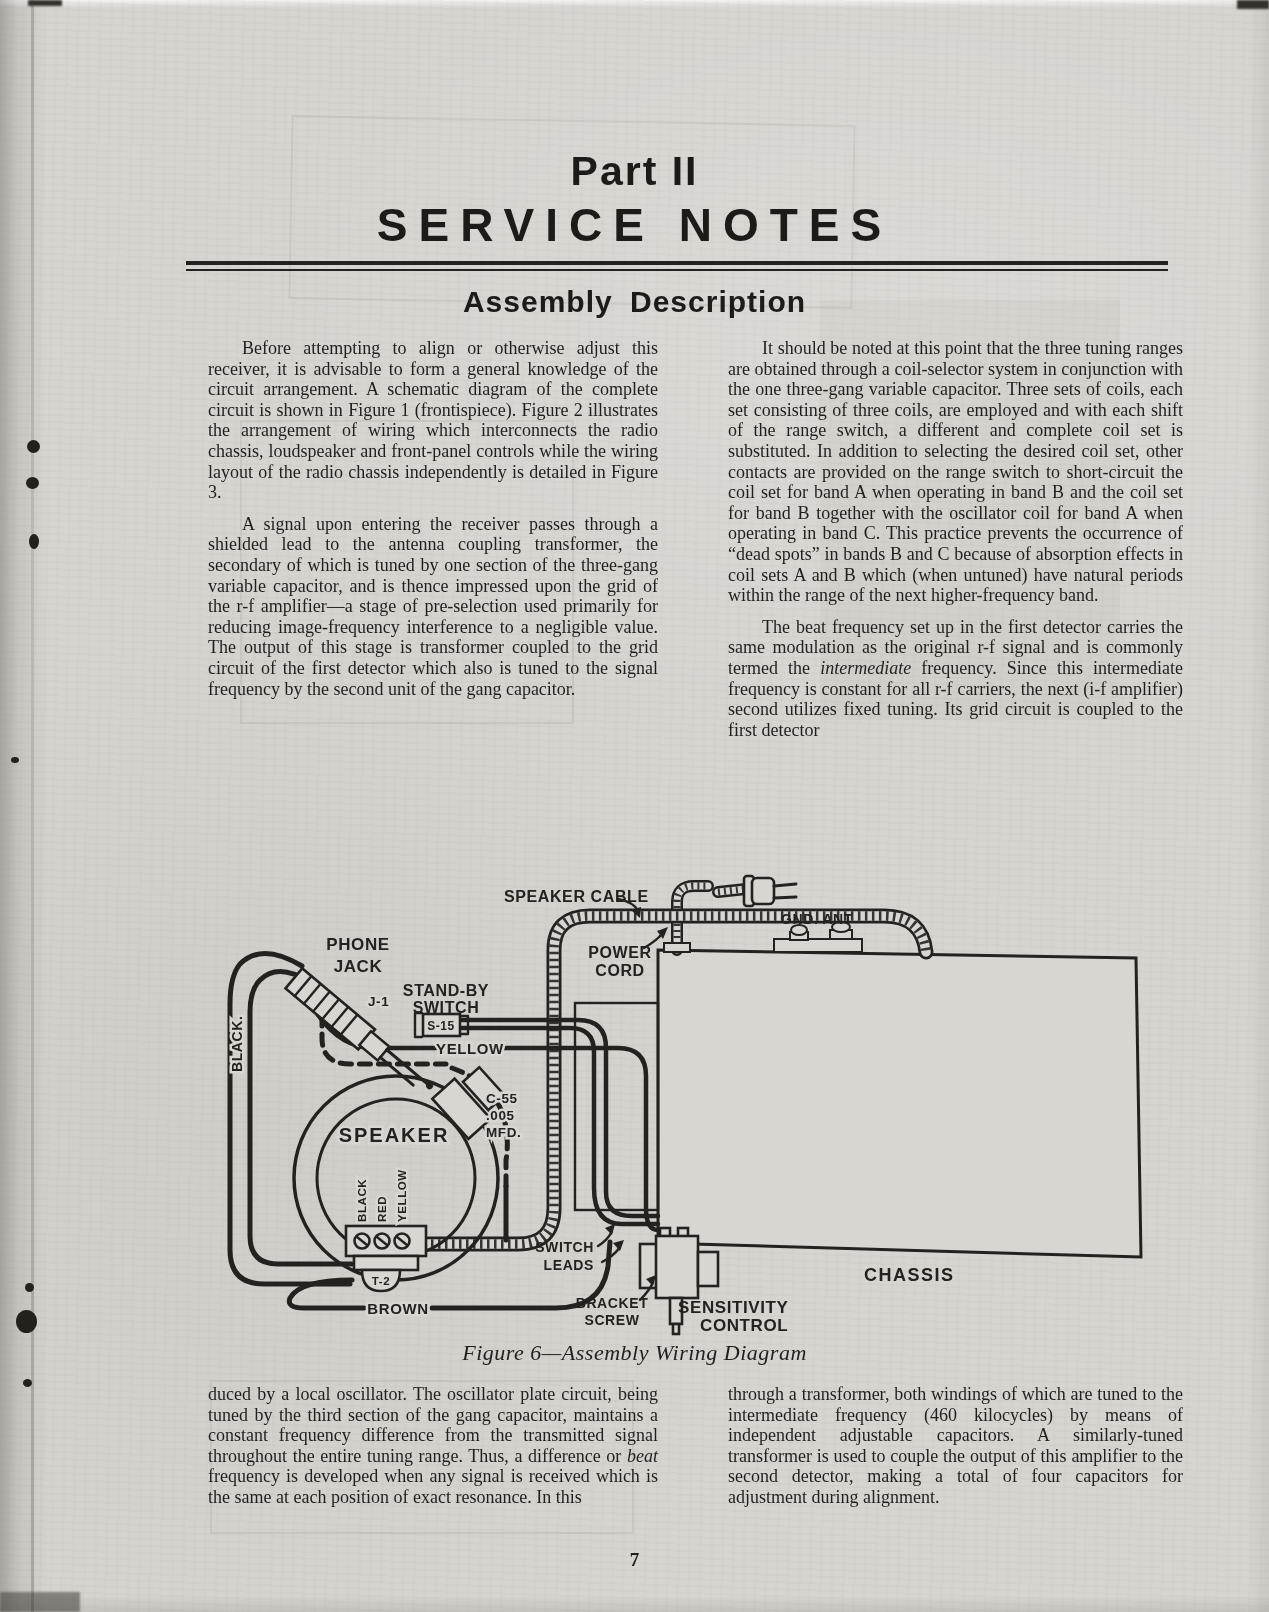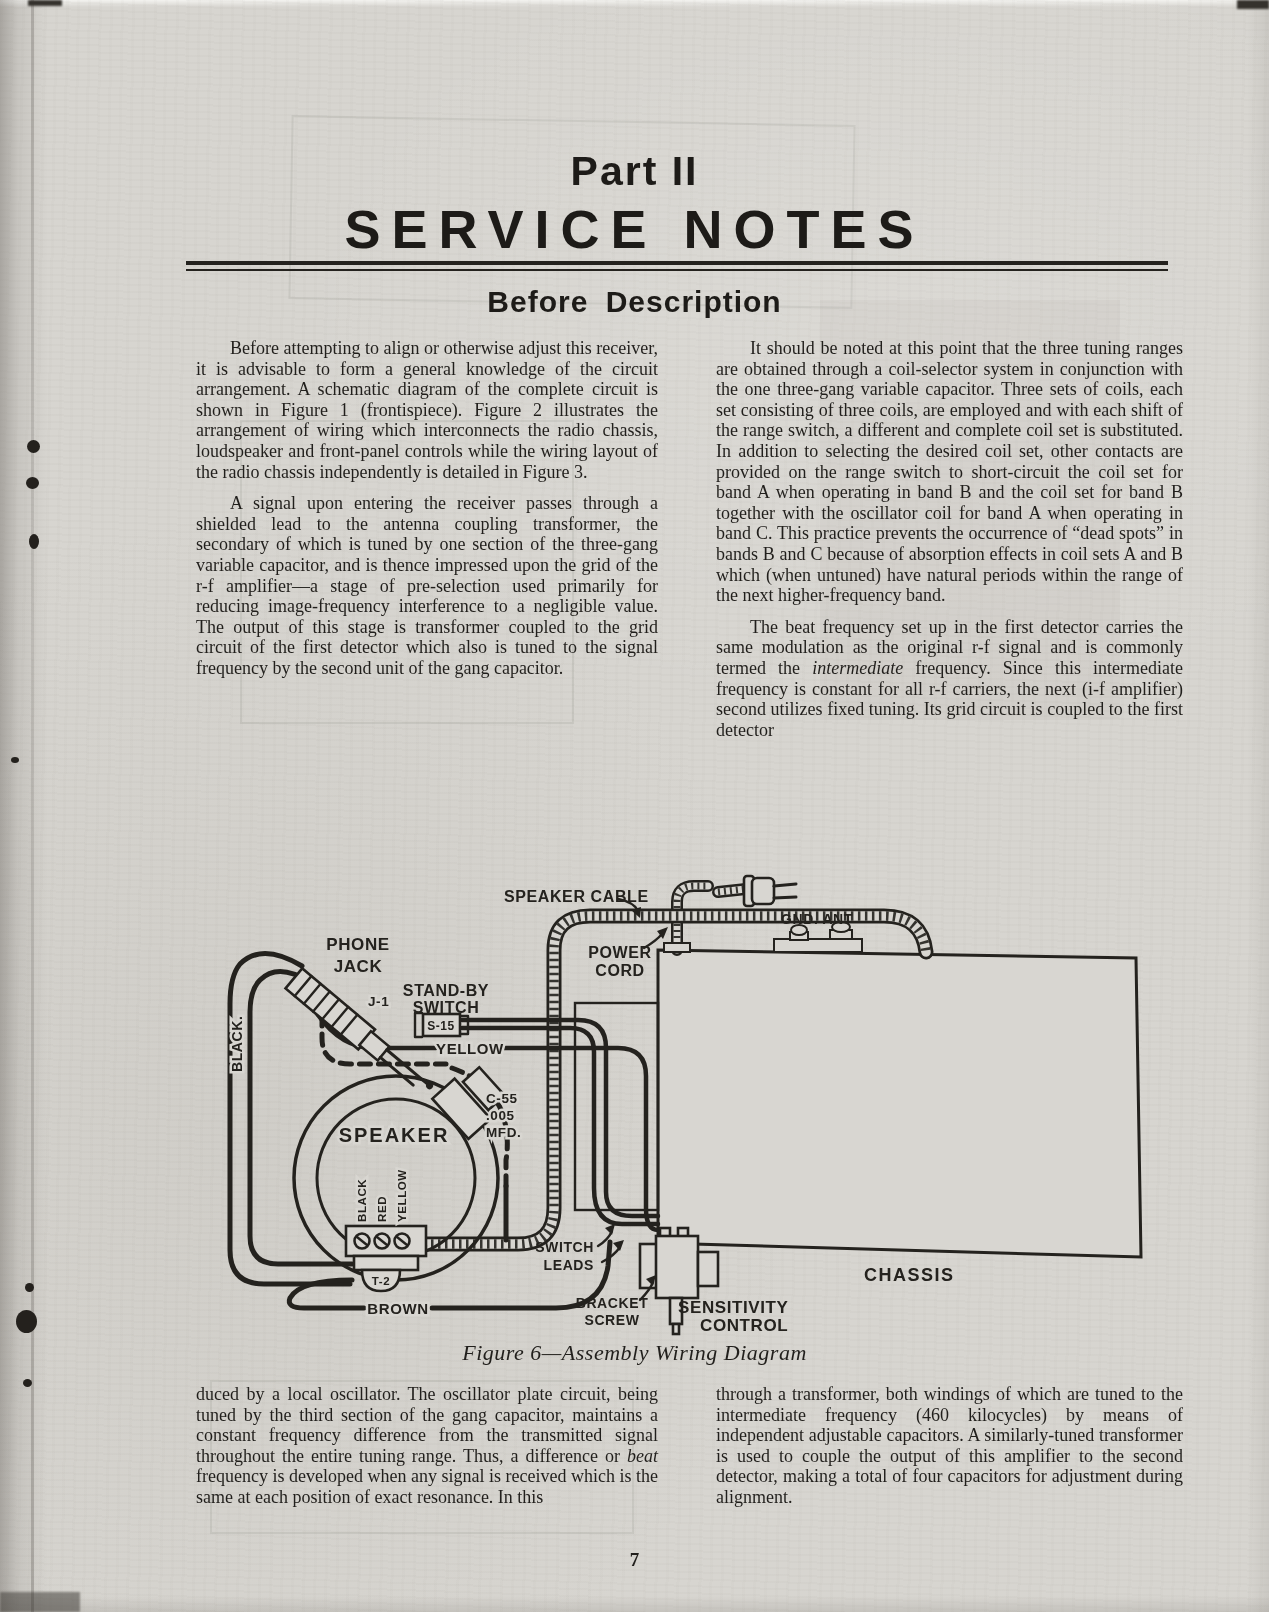--- a/index.html
+++ b/index.html
@@ -27,31 +27,31 @@
   .ghost.fill{background:rgba(110,106,98,0.05);border:none;}
   .crease{position:absolute;left:31px;top:0;width:3px;height:1612px;z-index:2;
     background:linear-gradient(180deg, rgba(70,65,60,0.25), rgba(70,65,60,0.12) 40%, rgba(70,65,60,0.28));
     filter:blur(0.6px);pointer-events:none;}
   .spot{position:absolute;background:#24211d;border-radius:50%;z-index:2;filter:blur(0.4px);pointer-events:none;}
   .smudge{position:absolute;background:#35322d;z-index:2;filter:blur(1px);pointer-events:none;}
 
   .hdr{position:absolute;left:0;width:1269px;text-align:center;z-index:3;
     font-family:"Liberation Sans", sans-serif;font-weight:bold;color:#1d1b18;}
   .hdr-part{top:148px;font-size:41px;letter-spacing:2px;}
-  .hdr-title{top:198px;font-size:54px;letter-spacing:11px;}
+  .hdr-title{top:198px;font-size:46px;letter-spacing:11px;}
   .double-rule{position:absolute;left:186px;top:261px;width:982px;height:4px;z-index:3;
     border-top:4px solid #24221e;border-bottom:2px solid #24221e;}
   .hdr-section{top:285px;font-size:30px;letter-spacing:1px;word-spacing:8px;}
 
   .col{position:absolute;z-index:3;font-size:18px;line-height:20.6px;text-align:justify;}
   .col-lt{left:196px;top:338px;width:462px;}
   .col-rt{left:716px;top:338px;width:467px;}
   .col-lb{left:196px;top:1384px;width:462px;}
   .col-rb{left:716px;top:1384px;width:467px;}
-  .para{margin:0 0 11px 0;}
+  .para{margin:0 0 11px 12px;}
   .para.indent{text-indent:34px;}
   .para i{font-style:italic;}
 
   .fig-caption{position:absolute;left:0;top:1340px;width:1269px;text-align:center;z-index:4;
     font-style:italic;font-size:22px;letter-spacing:0.5px;color:#211f1c;}
   .page-num{position:absolute;left:0;top:1549px;width:1269px;text-align:center;z-index:3;
     font-size:19px;font-weight:bold;}
 
   svg.fig{position:absolute;left:0;top:0;z-index:3;}
   .ln{stroke:#24221e;fill:none;stroke-linecap:round;stroke-linejoin:round;}
@@ -90,21 +90,21 @@
 <div class="spot" style="left:25px;top:1283px;width:9px;height:9px;"></div>
 <div class="spot" style="left:16px;top:1310px;width:21px;height:23px;"></div>
 <div class="spot" style="left:23px;top:1379px;width:9px;height:8px;"></div>
 <div class="smudge" style="left:28px;top:0;width:34px;height:6px;"></div>
 <div class="smudge" style="left:1237px;top:0;width:32px;height:9px;"></div>
 <div class="smudge" style="left:0;top:1592px;width:80px;height:20px;opacity:.5;"></div>
 
 <div class="hdr hdr-part">Part II</div>
 <div class="hdr hdr-title">SERVICE NOTES</div>
 <div class="double-rule"></div>
-<div class="hdr hdr-section">Before Description</div>
+<div class="hdr hdr-section">Assembly Description</div>
 
 <div class="col col-lt">
     <p class="para indent"><span>Before attempting to align or otherwise adjust this receiver, it is advisable to form a general knowledge of the circuit arrangement. A schematic diagram of the complete circuit is shown in Figure 1 (frontispiece). Figure 2 illustrates the arrangement of wiring which interconnects the radio chassis, loudspeaker and front-panel controls while the wiring layout of the radio chassis independently is detailed in Figure 3.</span></p>
     <p class="para indent"><span>A signal upon entering the receiver passes through a shielded lead to the antenna coupling transformer, the secondary of which is tuned by one section of the three-gang variable capacitor, and is thence impressed upon the grid of the r-f amplifier—a stage of pre-selection used primarily for reducing image-frequency interference to a negligible value. The output of this stage is transformer coupled to the grid circuit of the first detector which also is tuned to the signal frequency by the second unit of the gang capacitor.</span></p>
   </div>
 <div class="col col-rt">
     <p class="para indent"><span>It should be noted at this point that the three tuning ranges are obtained through a coil-selector system in conjunction with the one three-gang variable capacitor. Three sets of coils, each set consisting of three coils, are employed and with each shift of the range switch, a different and complete coil set is substituted. In addition to selecting the desired coil set, other contacts are provided on the range switch to short-circuit the coil set for band A when operating in band B and the coil set for band B together with the oscillator coil for band A when operating in band C. This practice prevents the occurrence of “dead spots” in bands B and C because of absorption effects in coil sets A and B which (when untuned) have natural periods within the range of the next higher-frequency band.</span></p>
     <p class="para indent"><span>The beat frequency set up in the first detector carries the same modulation as the original r-f signal and is commonly termed the </span><i>intermediate</i><span> frequency. Since this intermediate frequency is constant for all r-f carriers, the next (i-f amplifier) second utilizes fixed tuning. Its grid circuit is coupled to the first detector</span></p>
   </div>
 <div class="col col-lb">

